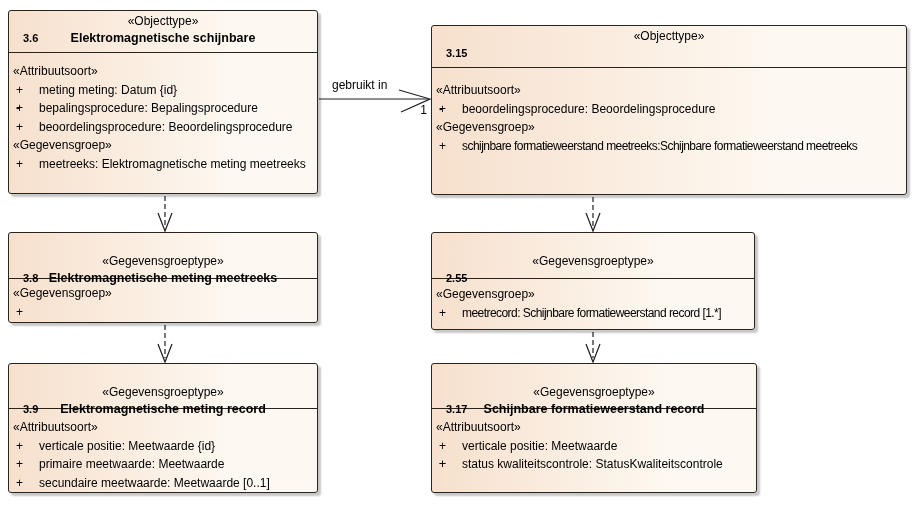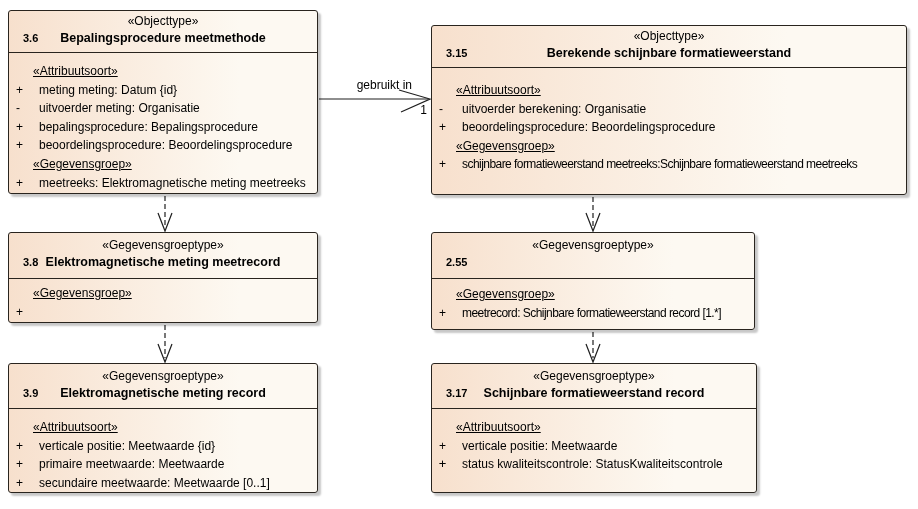--- a/index.html
+++ b/index.html
@@ -43,21 +43,21 @@
     position:absolute;left:14px;top:0;
     font-weight:bold;font-size:11px;
   }
   .content{box-sizing:border-box;}
   .row{
     position:relative;
     line-height:18.6px;
     font-size:12px;
     white-space:nowrap;
   }
-  .row.group{padding-left:24px;text-decoration:underline;}
+  .row.group{padding-left:4px;}
   .row.attr{padding-left:30px;}
   .row .pfx{position:absolute;left:7px;top:0;}
   .row.cond{letter-spacing:-0.55px;}
 
   
   .b36 {left:8px;  top:10px;  width:310px;height:184px;}
   .b36 .header{height:42px;}
   .b36 .content{padding-top:9px;}
   .b315{left:431px;top:25px;  width:476px;height:170px;}
   .b315 .header{height:42px;}
@@ -67,29 +67,29 @@
   .b38 .content{padding-top:5px;}
   .b316{left:431px;top:232px; width:324px;height:98px;}
   .b316 .header{height:46px;}
   .b316 .content{padding-top:6px;}
   .b39 {left:8px;  top:363px; width:310px;height:130px;}
   .b39 .header{height:45px;}
   .b39 .content{padding-top:9px;}
   .b317{left:431px;top:363px; width:326px;height:130px;}
   .b317 .header{height:45px;}
   .b317 .content{padding-top:9px;}
-  .b38 .stereo,.b316 .stereo,.b39 .stereo,.b317 .stereo{padding-top:5px;}
+  .b38 .stereo,.b316 .stereo,.b39 .stereo,.b317 .stereo{padding-top:21px;}
 
   svg.arrows{position:absolute;left:0;top:0;pointer-events:none;}
   .conn-label{
     position:absolute;
     font-size:12px;
     white-space:nowrap;
   }
-  .lbl-gebruikt{left:320px;top:78px;width:92px;text-align:right;}
+  .lbl-gebruikt{left:332px;top:78px;width:92px;text-align:left;}
   .lbl-mult{left:405px;top:103px;width:22px;text-align:right;}
 </style>
 </head>
 <body>
 
 <div class="canvas">
 
   <svg class="arrows" width="918" height="509" viewBox="0 0 918 509">
 
     <g stroke="#1f1f1f" stroke-width="1.2" fill="none">
@@ -119,57 +119,56 @@
   </svg>
 
   <div class="conn-label lbl-gebruikt">gebruikt in</div>
   <div class="conn-label lbl-mult">1</div>
 
   <div class="uml-box b36">
     <div class="header">
       <div class="stereo">«Objecttype»</div>
       <div class="title-line">
         <span class="num">3.6</span>
-        <span>Bepalingsprocedure meetmethode</span>
+        <span>Elektromagnetische schijnbare</span>
       </div>
     </div>
     <div class="content">
       <div class="row group">«Attribuutsoort»</div>
       <div class="row attr"><span class="pfx">+</span><span>meting meting: Datum {id}</span></div>
-      <div class="row attr"><span class="pfx">-</span><span>uitvoerder meting: Organisatie</span></div>
+      <div class="row attr"><span class="pfx">-</span></div>
       <div class="row attr"><span class="pfx">+</span><span>bepalingsprocedure: Bepalingsprocedure</span></div>
       <div class="row attr"><span class="pfx">+</span><span>beoordelingsprocedure: Beoordelingsprocedure</span></div>
       <div class="row group">«Gegevensgroep»</div>
       <div class="row attr"><span class="pfx">+</span><span>meetreeks: Elektromagnetische meting meetreeks</span></div>
     </div>
   </div>
 
   <div class="uml-box b315">
     <div class="header">
       <div class="stereo">«Objecttype»</div>
       <div class="title-line">
         <span class="num">3.15</span>
-        <span>Berekende schijnbare formatieweerstand</span>
-      </div>
-    </div>
-    <div class="content">
-      <div class="row group">«Attribuutsoort»</div>
-      <div class="row attr"><span class="pfx">-</span><span>uitvoerder berekening: Organisatie</span></div>
+      </div>
+    </div>
+    <div class="content">
+      <div class="row group">«Attribuutsoort»</div>
+      <div class="row attr"><span class="pfx">-</span></div>
       <div class="row attr"><span class="pfx">+</span><span>beoordelingsprocedure: Beoordelingsprocedure</span></div>
       <div class="row group">«Gegevensgroep»</div>
       <div class="row attr cond"><span class="pfx">+</span><span>schijnbare formatieweerstand meetreeks:Schijnbare formatieweerstand meetreeks</span></div>
     </div>
   </div>
 
   <div class="uml-box b38">
     <div class="header">
       <div class="stereo">«Gegevensgroeptype»</div>
       <div class="title-line">
         <span class="num">3.8</span>
-        <span>Elektromagnetische meting meetrecord</span>
+        <span>Elektromagnetische meting meetreeks</span>
       </div>
     </div>
     <div class="content">
       <div class="row group">«Gegevensgroep»</div>
       <div class="row attr cond"><span class="pfx">+</span></div>
     </div>
   </div>
 
   <div class="uml-box b316">
     <div class="header">

